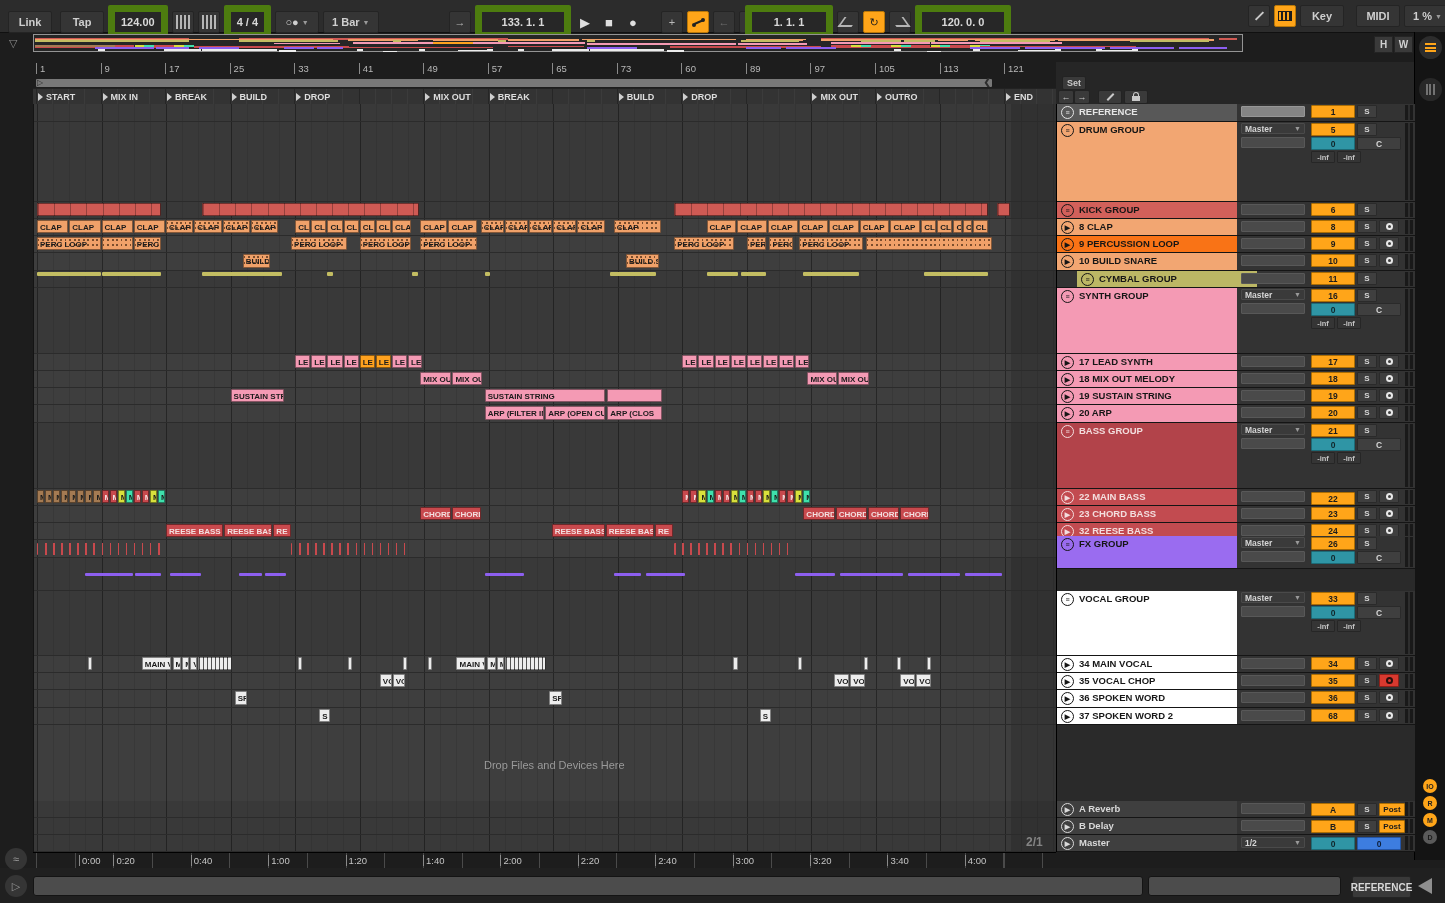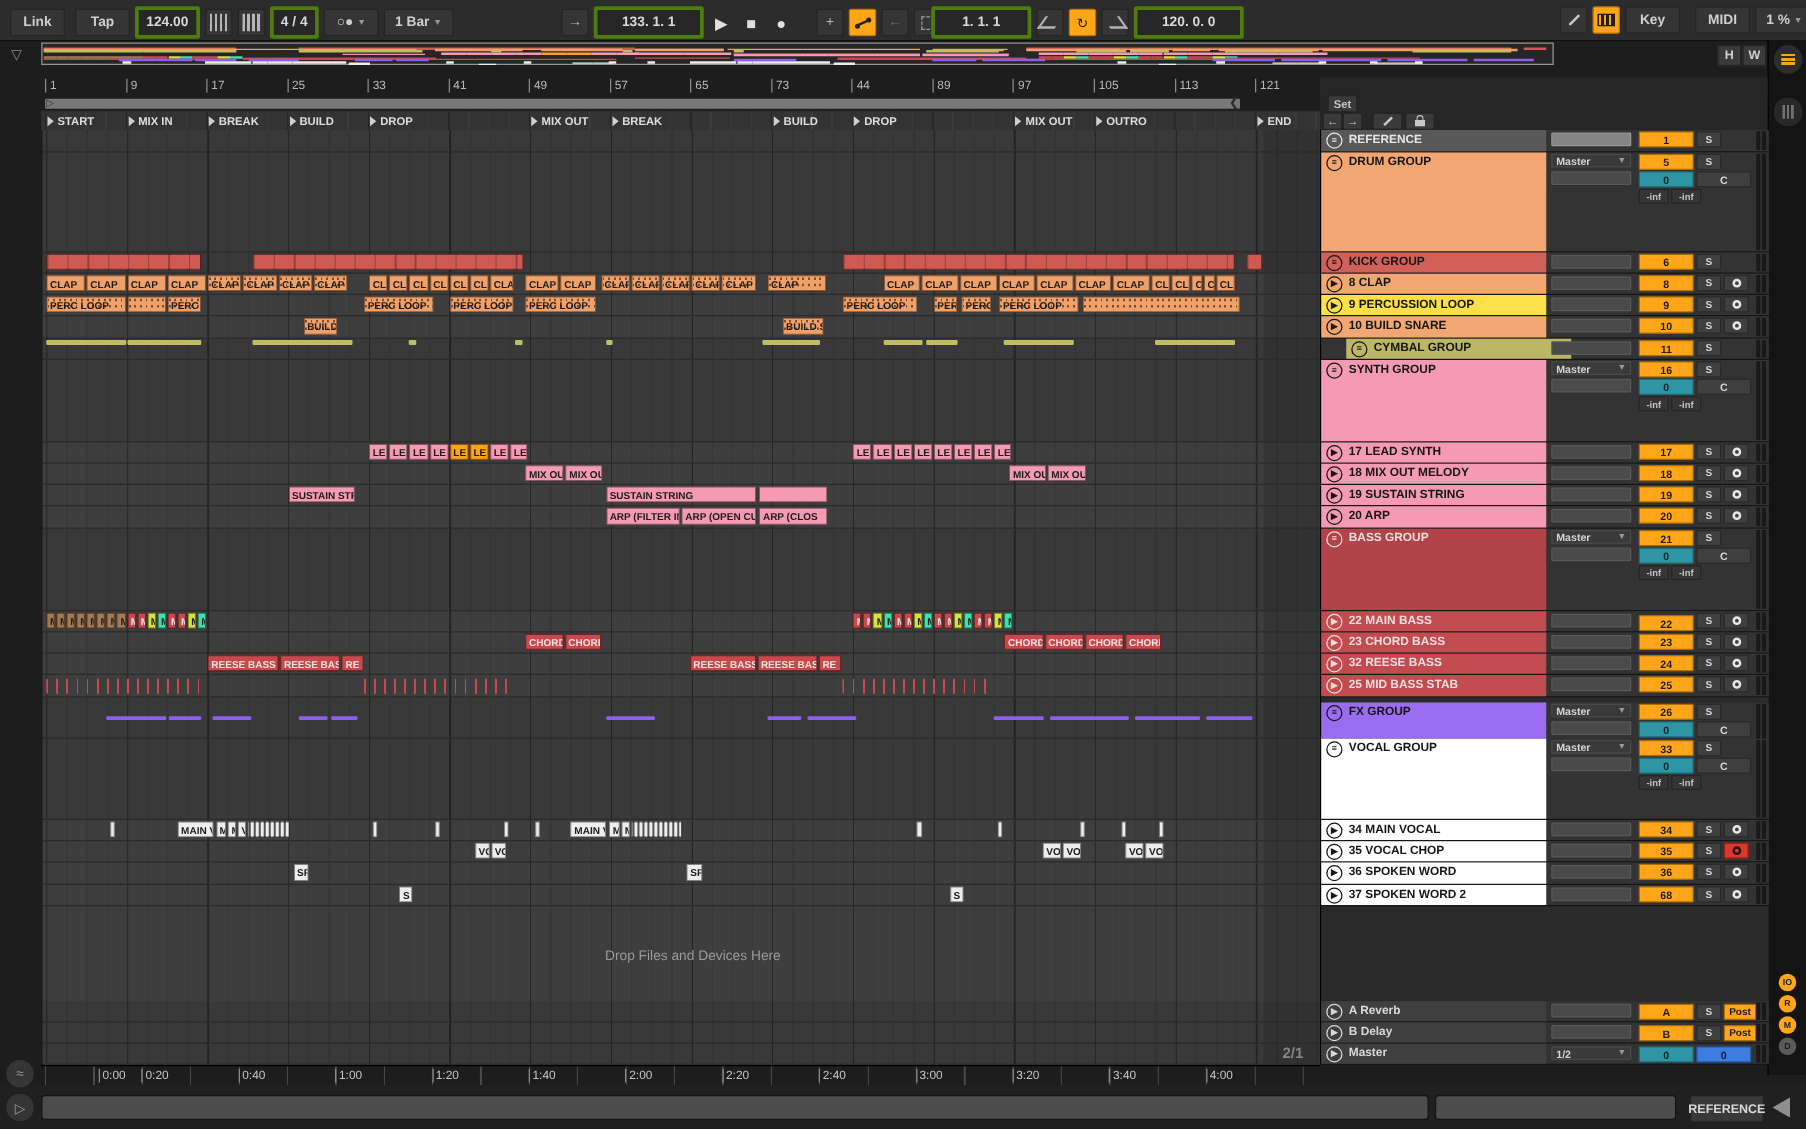--- a/index.html
+++ b/index.html
@@ -6,21 +6,21 @@
     font-family:"Liberation Sans",sans-serif;overflow:hidden;position:relative;
     -webkit-font-smoothing:antialiased}
   
   #transport{position:absolute;left:0;top:0;width:1445px;height:32px;background:#2c2c2c;
     border-bottom:1px solid #101010}
   .cluster{position:absolute;top:5px;display:flex;align-items:center;gap:4px}
   .tbtn{display:inline-flex;align-items:center;justify-content:center;height:20px;min-width:26px;
     padding:0 8px;background:#353535;border:1px solid #242424;border-radius:2px;color:#cfcfcf;
     font-size:11px;font-weight:bold;white-space:nowrap}
   .tval{display:inline-flex;align-items:center;justify-content:center;height:20px;background:#272727;
-    border:3px solid #4d7c0f;border-radius:2px;color:#d8d8d8;font-size:11px;font-weight:bold;padding:0 6px;white-space:nowrap}
+    border:7px solid #4d7c0f;border-radius:2px;color:#d8d8d8;font-size:11px;font-weight:bold;padding:0 6px;white-space:nowrap}
   .ticon{display:inline-flex;align-items:center;justify-content:center;width:20px;height:20px;
     background:#353535;border:1px solid #242424;border-radius:2px;color:#b8b8b8;font-size:11px}
   .on{background:#ffa519 !important;color:#1c1c1c !important;border-color:#b97708 !important}
   .dim{color:#6d6d6d !important}
   .caret{font-size:7px;margin-left:3px;color:#9a9a9a}
   .metro{width:14px;height:14px;background:
     repeating-linear-gradient(90deg,#b5b5b5 0 2px,transparent 2px 4px);}
   .playg{color:#e0e0e0;font-size:13px}
   .marquee{width:9px;height:9px;border:1px dashed #9a9a9a}
   .pencil{display:inline-block;width:11px;height:2px;background:#c9c9c9;transform:rotate(-45deg)}
@@ -411,21 +411,21 @@
     <span class="barnum" style="left: 36px;">1</span>
     <span class="barnum" style="left: 100.536px;">9</span>
     <span class="barnum" style="left: 165.072px;">17</span>
     <span class="barnum" style="left: 229.608px;">25</span>
     <span class="barnum" style="left: 294.144px;">33</span>
     <span class="barnum" style="left: 358.68px;">41</span>
     <span class="barnum" style="left: 423.216px;">49</span>
     <span class="barnum" style="left: 487.752px;">57</span>
     <span class="barnum" style="left: 552.288px;">65</span>
     <span class="barnum" style="left: 616.824px;">73</span>
-    <span class="barnum" style="left: 681.36px;">44</span>
+    <span class="barnum" style="left: 681.36px;">60</span>
     <span class="barnum" style="left: 745.896px;">89</span>
     <span class="barnum" style="left: 810.432px;">97</span>
     <span class="barnum" style="left: 874.968px;">105</span>
     <span class="barnum" style="left: 939.504px;">113</span>
     <span class="barnum" style="left: 1004.04px;">121</span>
   </div>
 <div id="scrub">
     <span class="lt">▷</span>
     <span class="rt">❮</span>
   </div>
@@ -762,21 +762,21 @@
       <div class="hctl">
         <div class="numbtn" style="left: 0px; top: 1px; width: 42px;">8</div>
         <div class="sbtn" style="top: 1px;">S</div>
         <div class="recbtn" style="top: 1px;">
           <span class="recdot"></span>
         </div>
       </div>
       <div class="hmeter"></div>
     </div>
     <div class="hrow" style="top: 132px; height: 17px;">
-      <div class="hname" style="background: #fde047; color: rgb(22, 22, 22);">
+      <div class="hname" style="background: #f97316; color: rgb(22, 22, 22);">
         <span class="hico">▶</span>
         <span>9 PERCUSSION LOOP</span>
       </div>
       <div class="hmid">
         <div class="rbox blank" style="left: 2px; top: 2px; width: 64px;"></div>
       </div>
       <div class="hctl">
         <div class="numbtn" style="left: 0px; top: 1px; width: 42px;">9</div>
         <div class="sbtn" style="top: 1px;">S</div>
         <div class="recbtn" style="top: 1px;">
@@ -989,21 +989,21 @@
       </div>
       <div class="hctl">
         <div class="numbtn" style="left: 0px; top: 1px; width: 42px;">25</div>
         <div class="sbtn" style="top: 1px;">S</div>
         <div class="recbtn" style="top: 1px;">
           <span class="recdot"></span>
         </div>
       </div>
       <div class="hmeter"></div>
     </div>
-    <div class="hrow" style="top: 458px; height: 33px;">
+    <div class="hrow" style="top: 432px; height: 33px;">
       <div class="hname" style="background: rgb(154, 108, 240); color: rgb(22, 22, 22);">
         <span class="hico">≡</span>
         <span>FX GROUP</span>
       </div>
       <div class="hmid">
         <div class="rbox" style="left: 2px; top: 1px; width: 64px;">
           <span>Master</span>
           <span class="caret">▼</span>
         </div>
         <div class="rbox blank" style="left: 2px; top: 15px; width: 64px;"></div>

